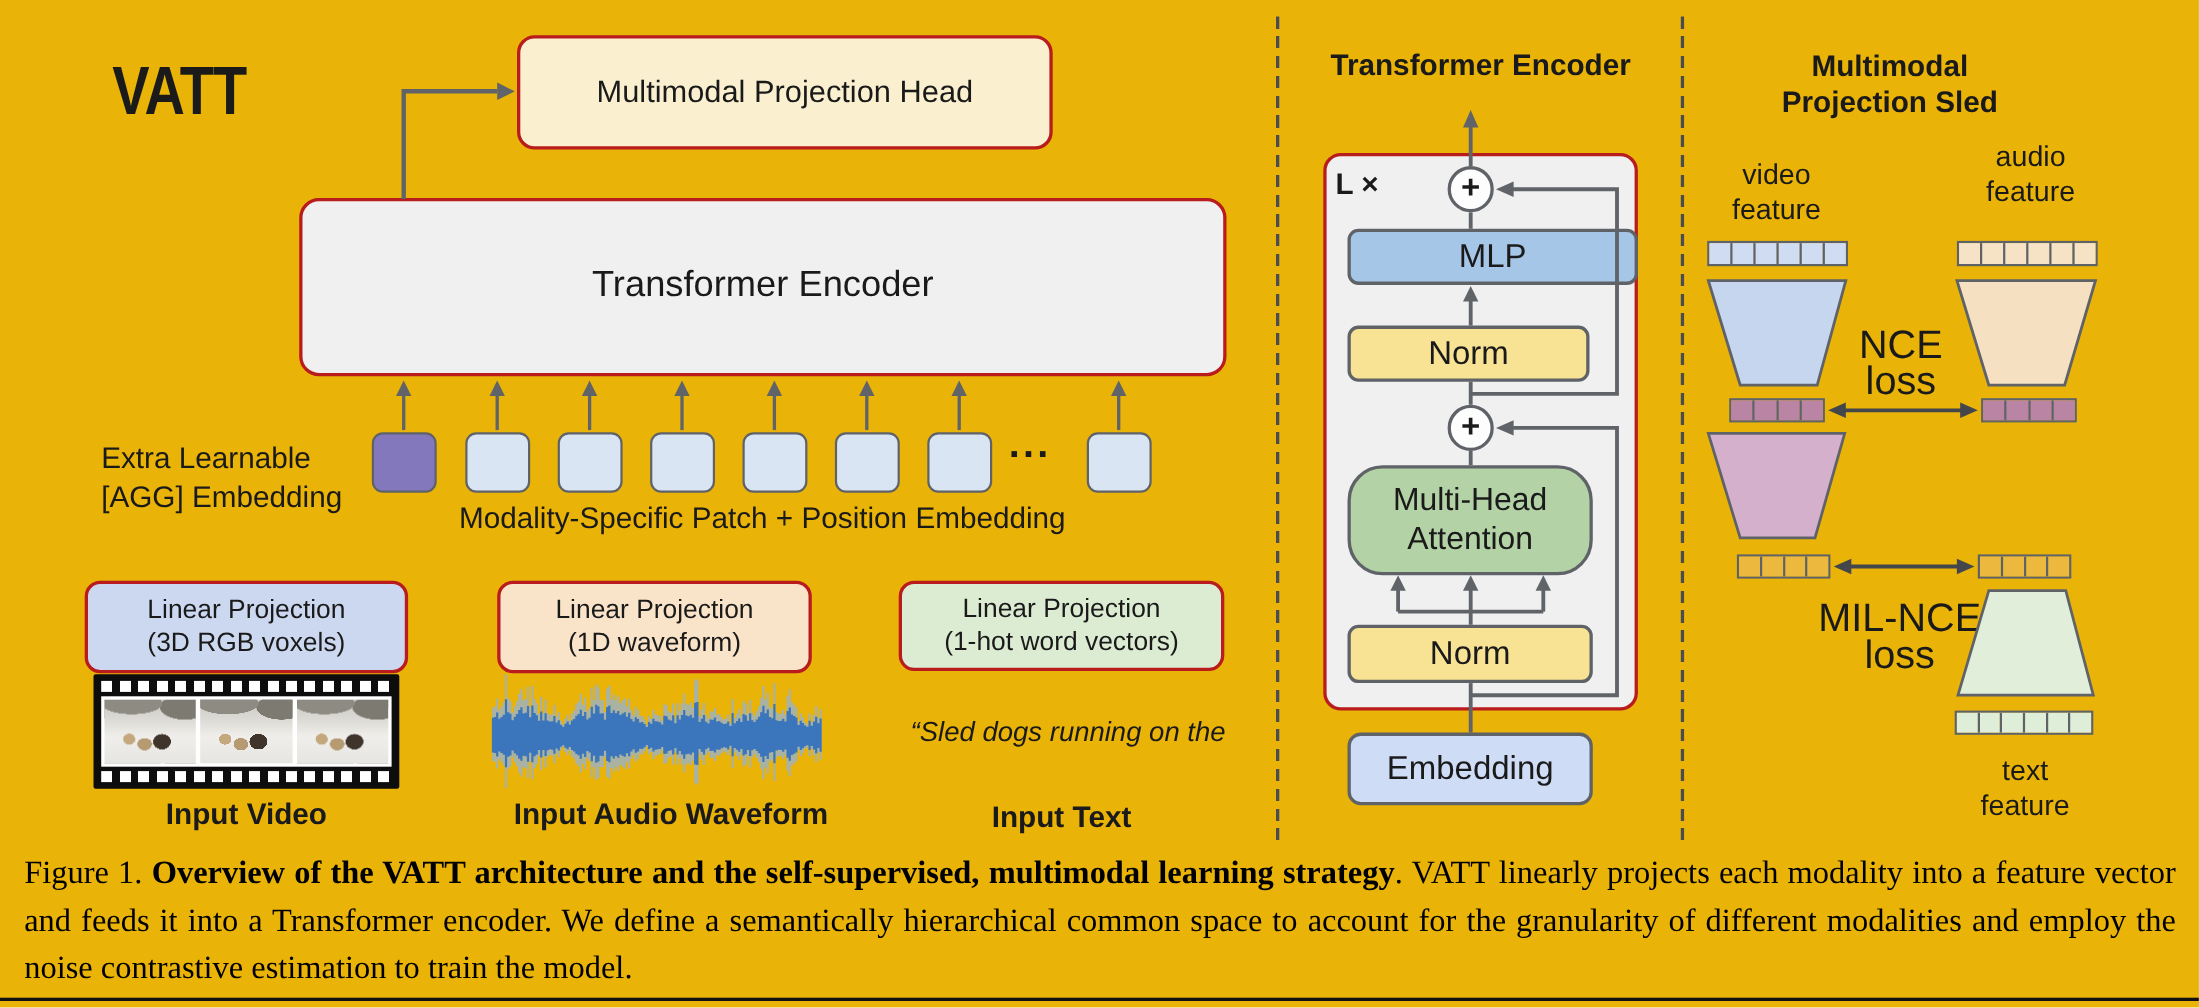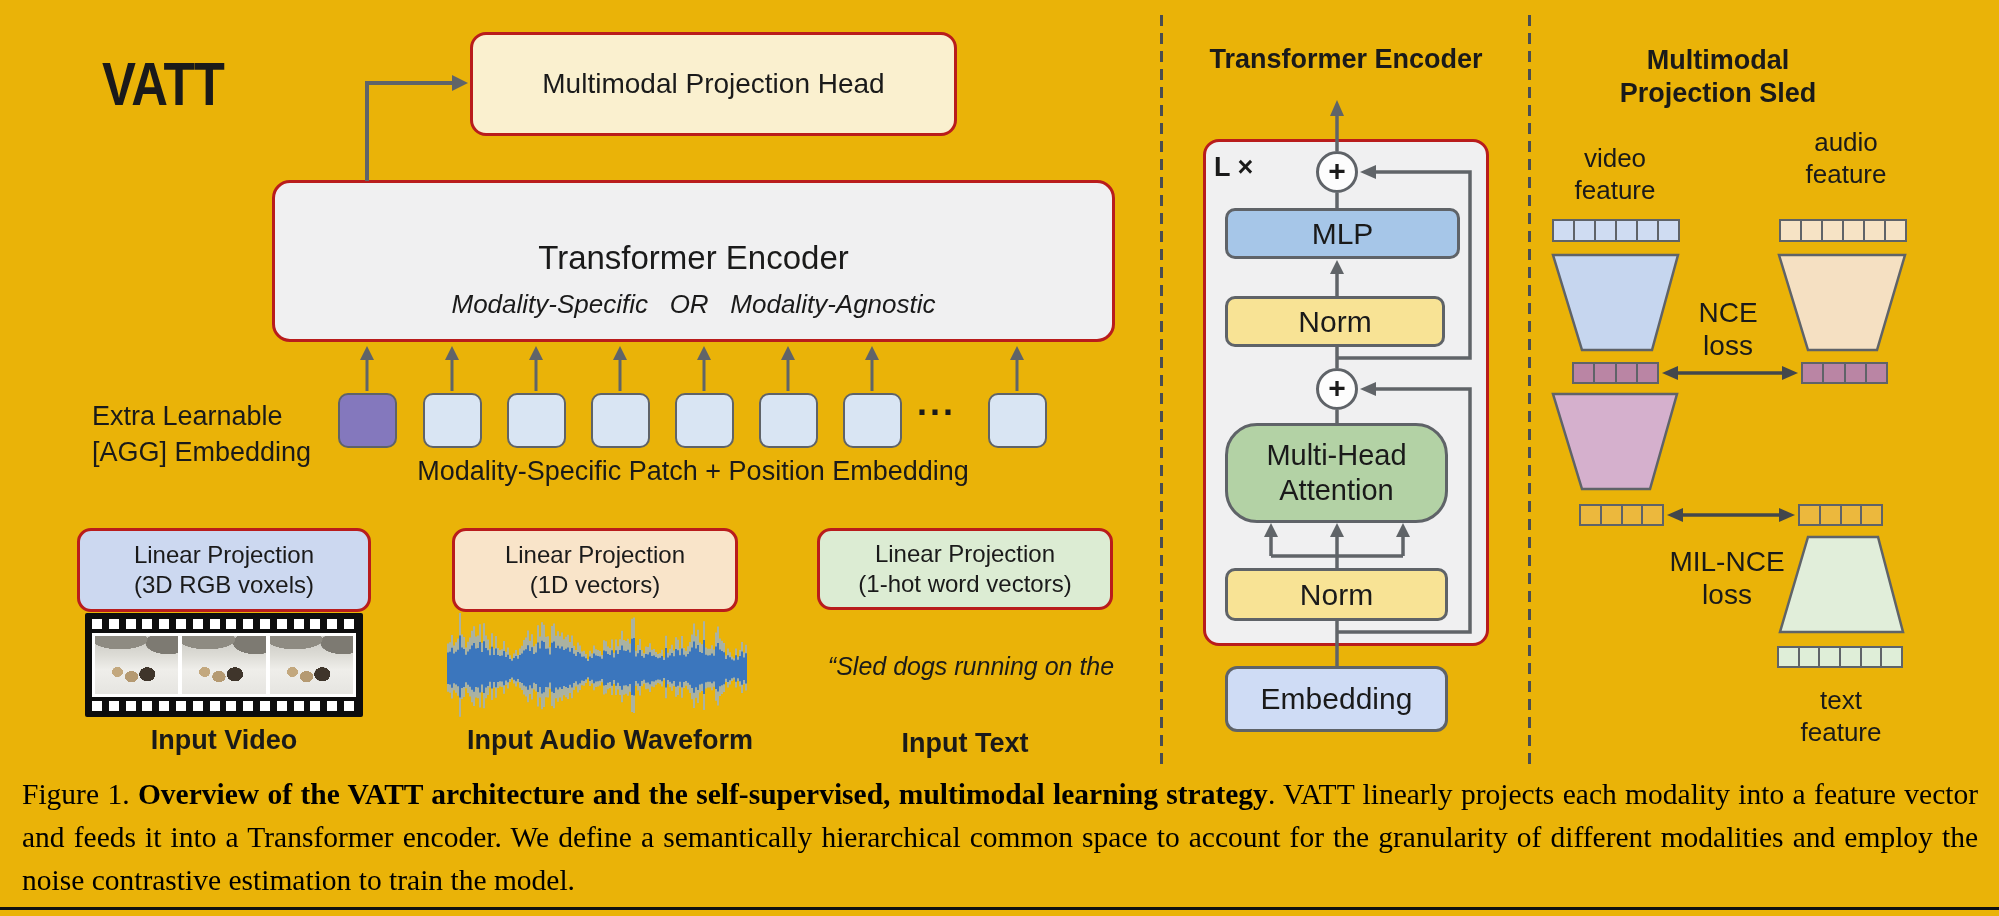--- a/index.html
+++ b/index.html
@@ -25,21 +25,21 @@
   .mid-title,.right-title{font-size:27px;font-weight:bold;line-height:33px;}
   .lx{font-size:27px;font-weight:bold;}
   .block{border-radius:10px;font-size:30px;border:3px solid #5f6368;}
   .block.mlp{background:#a6c6e8;}
   .block.norm{background:#f8e395;}
   .block.mha{background:#b3d2a5;font-size:29px;line-height:35px;border-radius:32px;}
   .block.emb{background:#cfdcf5;border-radius:12px;}
   .pluscirc{width:42px;height:42px;border-radius:50%;background:#fdfdfd;border:3px solid #5f6368;
             font-size:30px;font-weight:bold;line-height:1;}
   .feat{font-size:26px;line-height:32px;}
-  .loss{font-size:28px;line-height:33px;}
+  .loss{font-size:36px;line-height:33px;}
   .strip{display:flex;border:2px solid #5f6368;}
   .strip .cell{flex:1;border-left:2px solid #5f6368;}
   .strip .cell:first-child{border-left:none;}
   .strip.vfeat .cell{background:#cfdcf2;} .strip.afeat .cell{background:#f6e3c5;}
   .strip.mauve .cell{background:#ba85a4;} .strip.gold .cell{background:#ecb83d;}
   .strip.tfeat .cell{background:#dfeed8;}
   .film{background:#0d0d0d;border-radius:2px;}
   .film .row{position:absolute;left:7px;right:7px;height:10px;
              background:repeating-linear-gradient(90deg,#fff 0 10px,transparent 10px 16.8px);}
   .frames{position:absolute;left:7px;right:7px;top:20px;bottom:20px;background:#fff;
@@ -65,21 +65,20 @@
 <div class="canvas">
 
   <div class="abs vatt" style="left:102px;top:48px;">VATT</div>
 
   <div class="abs box mph ctr" style="left:470px;top:32px;width:487px;height:104px;">
     <span>Multimodal Projection Head</span>
   </div>
 
   <div class="abs box encbox" style="left:272px;top:180px;width:843px;height:162px;">
     <div class="ctr enc-title" style="margin-top:56px;">Transformer Encoder</div>
-    <div class="ctr enc-sub" style="margin-top:12px;">Modality-Specific &nbsp; OR &nbsp; Modality-Agnostic</div>
   </div>
 
   <div class="abs sq agg" style="left:338px;top:393px;"></div>
   <div class="abs sq" style="left:423px;top:393px;"></div>
   <div class="abs sq" style="left:507px;top:393px;"></div>
   <div class="abs sq" style="left:591px;top:393px;"></div>
   <div class="abs sq" style="left:675px;top:393px;"></div>
   <div class="abs sq" style="left:759px;top:393px;"></div>
   <div class="abs sq" style="left:843px;top:393px;"></div>
   <div class="abs dots" style="left:917px;top:382px;">...</div>
@@ -94,21 +93,21 @@
 
   <div class="abs box projbox v ctr" style="left:77px;top:528px;width:294px;height:84px;">
     <div>
         <div>Linear Projection</div>
          <div>(3D RGB voxels)</div>
       </div>
   </div>
   <div class="abs box projbox a ctr" style="left:452px;top:528px;width:286px;height:84px;">
     <div>
         <div>Linear Projection</div>
-         <div>(1D vectors)</div>
+         <div>(1D waveform)</div>
       </div>
   </div>
   <div class="abs box projbox t ctr" style="left:817px;top:528px;width:296px;height:82px;">
     <div>
         <div>Linear Projection</div>
          <div>(1-hot word vectors)</div>
       </div>
   </div>
 
   <div class="abs film" style="left:85px;top:613px;width:278px;height:104px;">
@@ -141,21 +140,21 @@
   <div class="abs ctr mid-title" style="left:1196px;top:42px;width:300px;height:34px;">Transformer Encoder</div>
 
   <div class="abs box encbox" style="left:1203px;top:139px;width:286px;height:507px;border-radius:16px;"></div>
 
   <div class="abs lx" style="left:1214px;top:152px;">L ×</div>
 
   <div class="abs ctr pluscirc" style="left:1316px;top:151px;">
     <span style="margin-top:-3px;">+</span>
   </div>
 
-  <div class="abs ctr block mlp" style="left:1225px;top:208px;width:235px;height:51px;">MLP</div>
+  <div class="abs ctr block mlp" style="left:1225px;top:208px;width:264px;height:51px;">MLP</div>
 
   <div class="abs ctr block norm" style="left:1225px;top:296px;width:220px;height:51px;">Norm</div>
 
   <div class="abs ctr pluscirc" style="left:1316px;top:368px;">
     <span style="margin-top:-3px;">+</span>
   </div>
 
   <div class="abs ctr block mha" style="left:1225px;top:423px;width:223px;height:100px;">
     <div>
         <div>Multi-Head</div>

